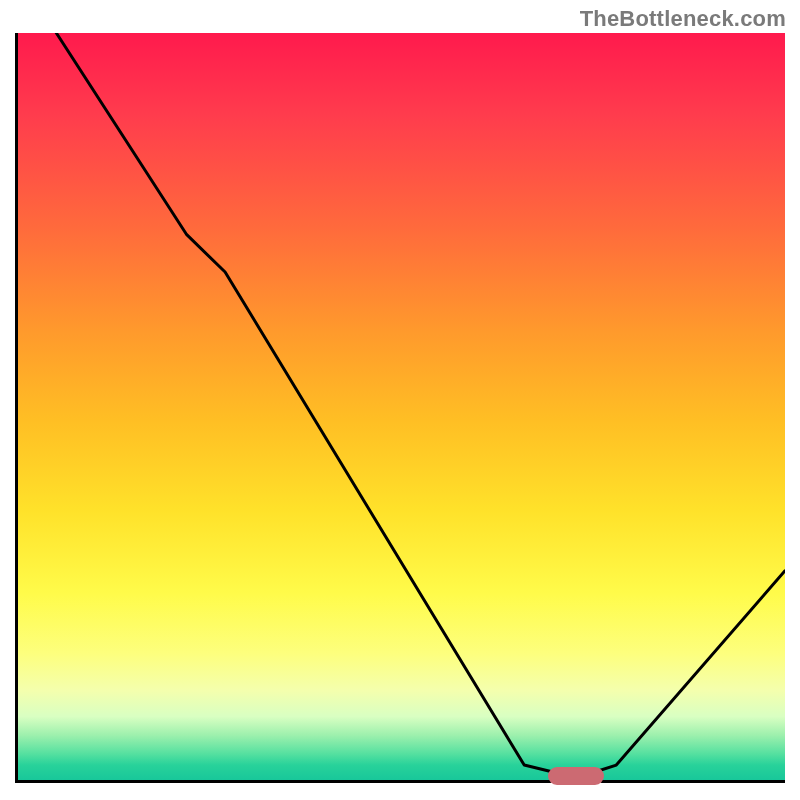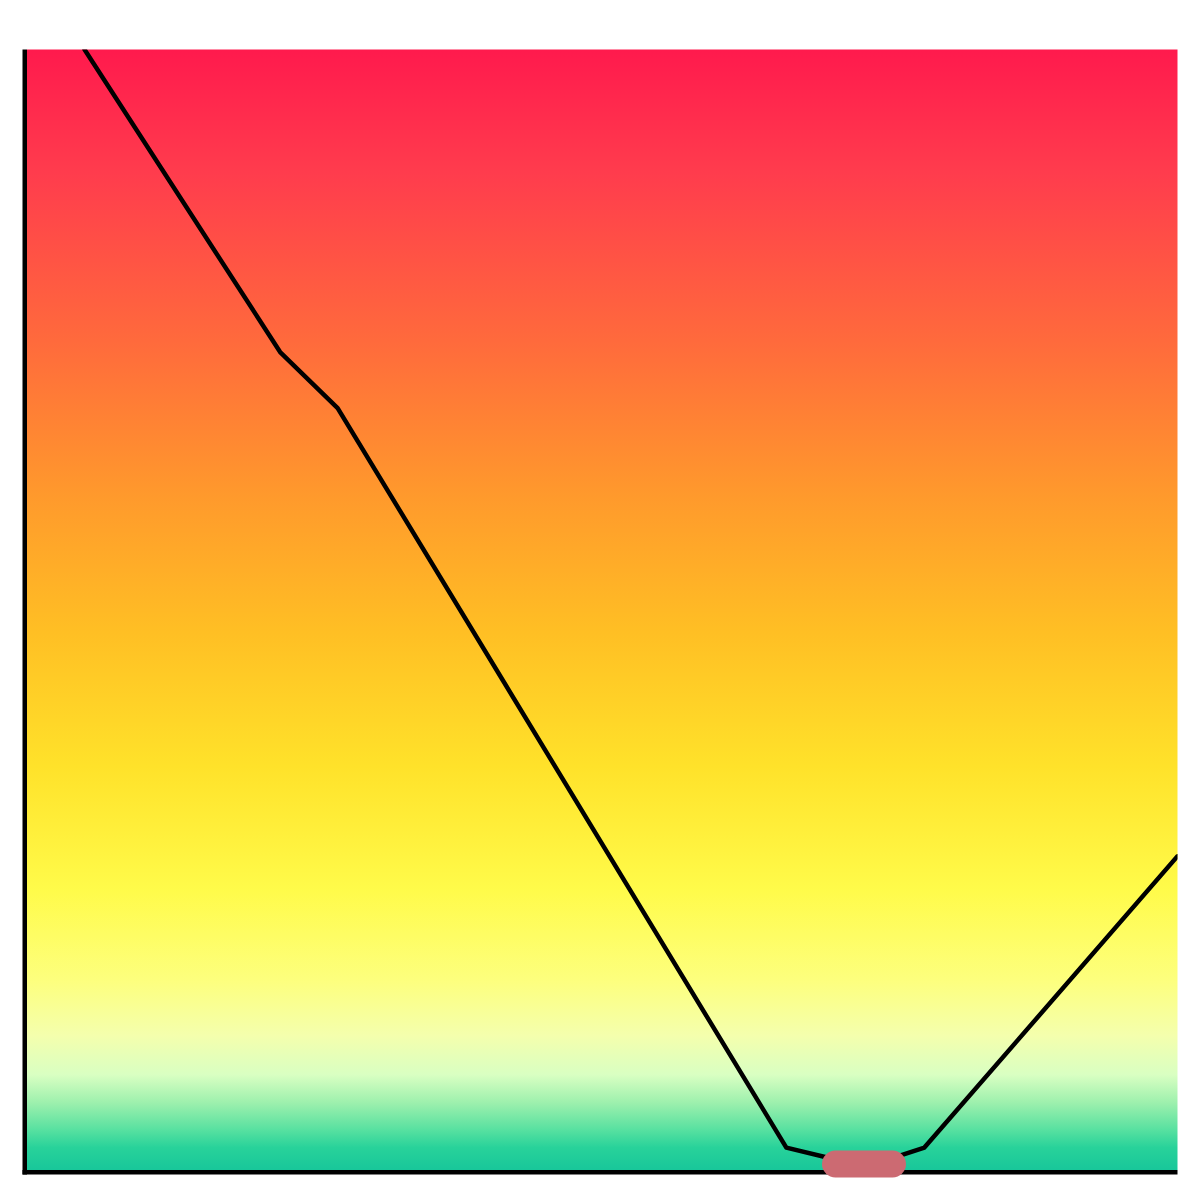--- a/index.html
+++ b/index.html
@@ -72,20 +72,21 @@
     height: 18px;
     background: #cc6a72;
     border-radius: 9px;
   }
 </style>
 </head>
 <body>
 
 <div class="container">
 
+  <div class="watermark">TheBottleneck.com</div>
 
   <div class="plot-frame">
 
     <div class="gradient"></div>
 
     <svg class="curve-svg" viewBox="0 0 770 750" preserveAspectRatio="none">
       <path id="curve-path" fill="none" stroke="#000000" stroke-width="3" stroke-linecap="round" stroke-linejoin="round" d="M 38.5 0.0 L 169.4 202.5 L 207.9 240.0 L 508.2 735.0 L 539.0 742.5 L 577.5 742.5 L 600.6 735.0 L 770.0 540.0"></path>
     </svg>
 
     <div id="marker" class="marker" style="left: 530.25px; top: 733.5px; background: rgb(204, 106, 114);"></div>

